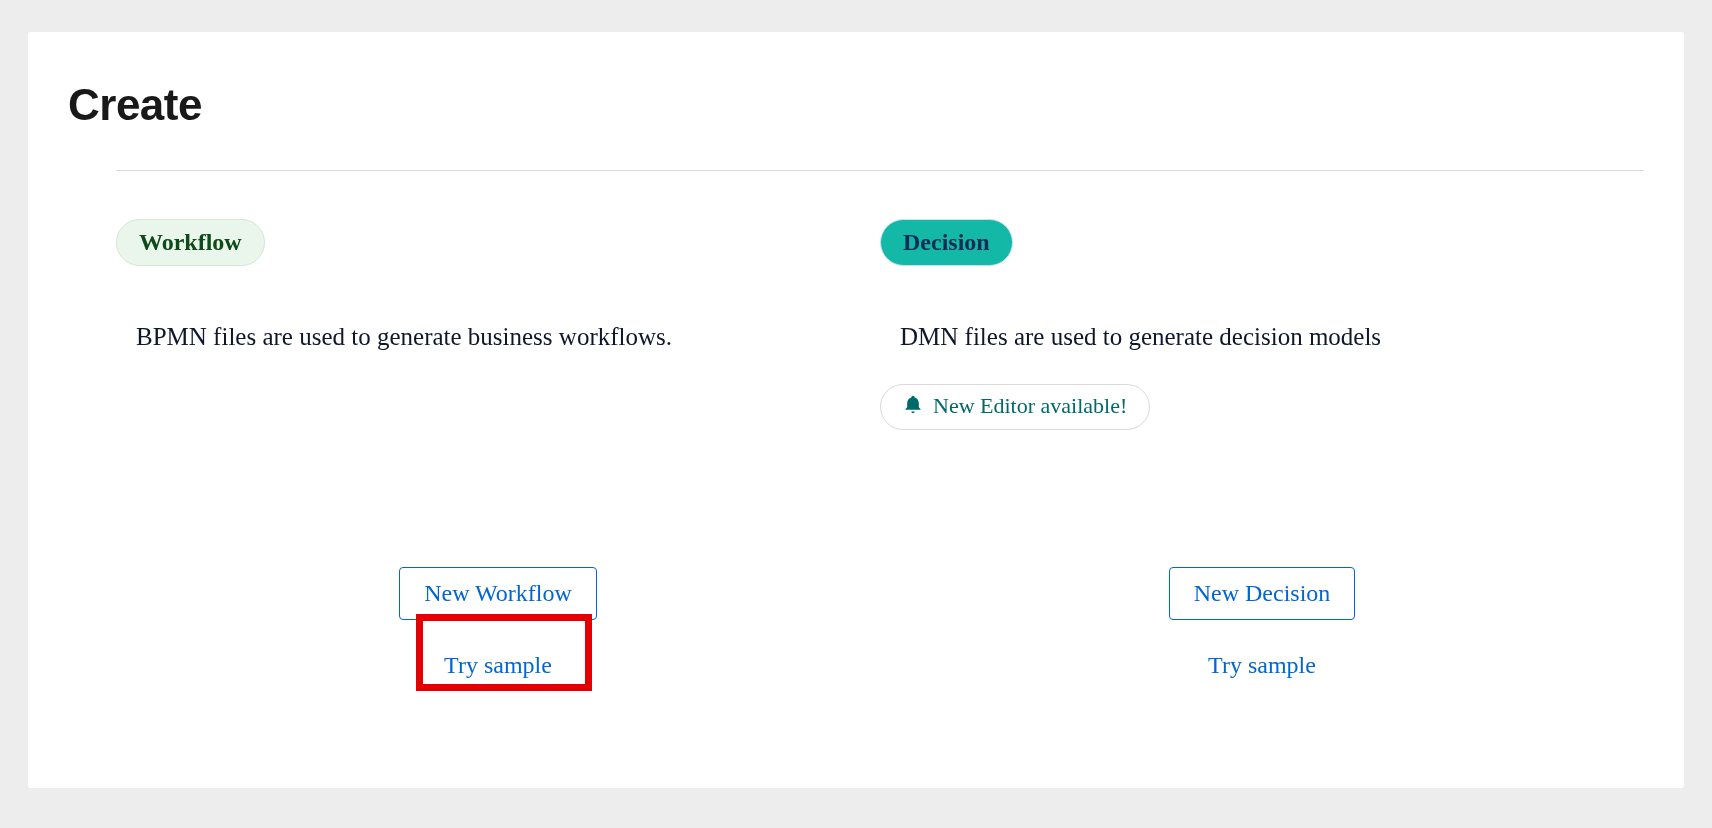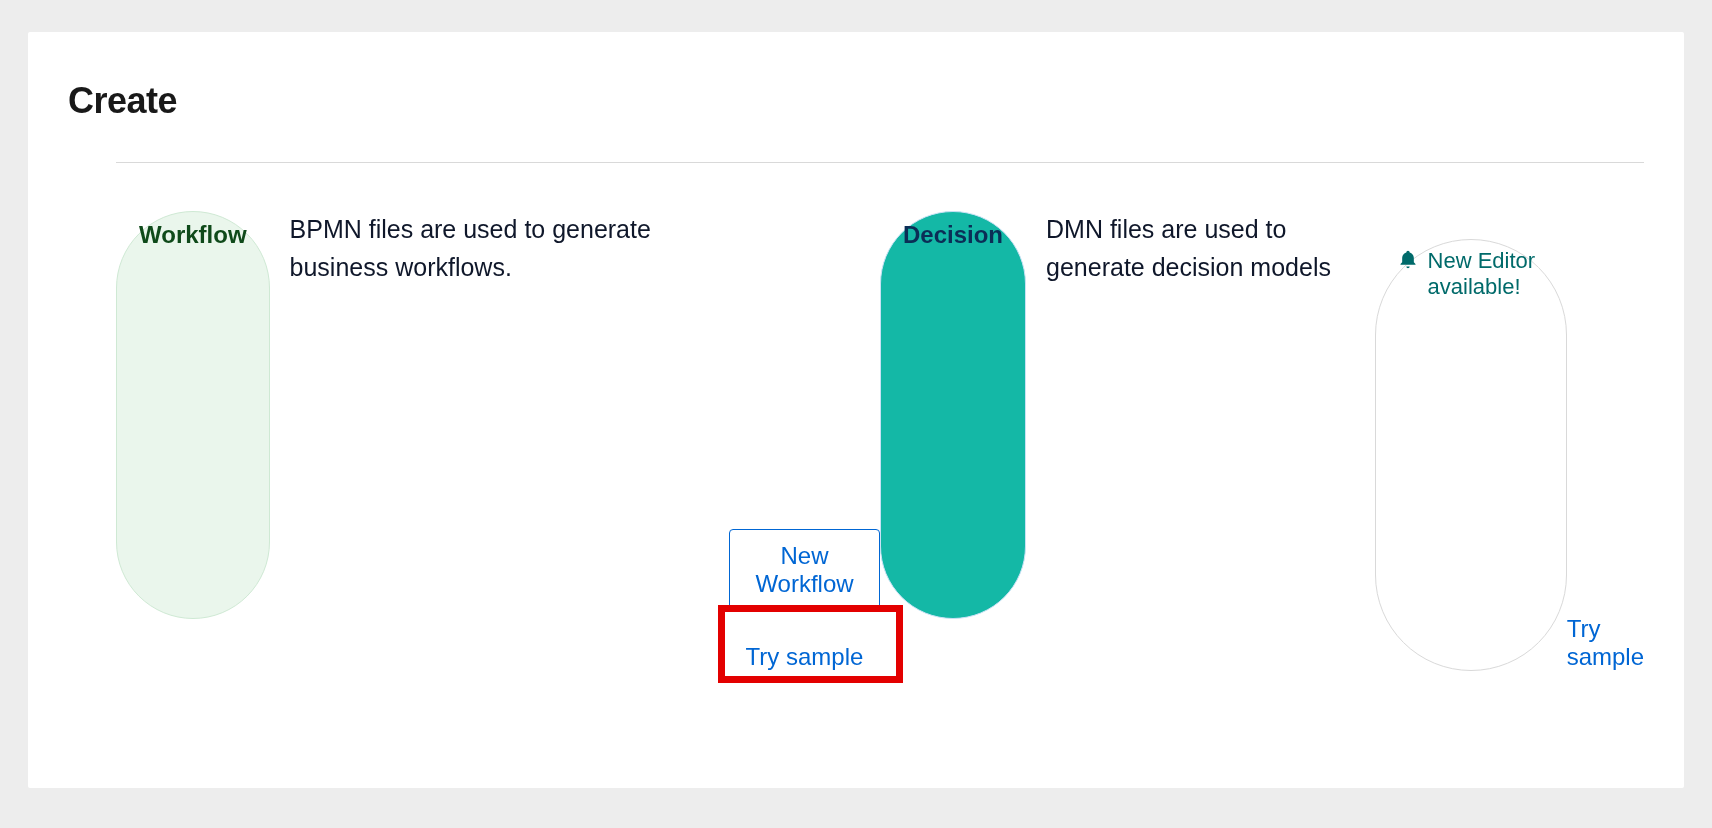--- a/index.html
+++ b/index.html
@@ -11,41 +11,42 @@
       padding: 32px 28px 40px 28px;
     }
     .card {
       background: #ffffff;
       width: 100%;
       height: 100%;
       padding: 48px 40px 40px 40px;
       border-radius: 2px;
     }
     .page-title {
-      font-size: 36px;
+      font-size: 44px;
       font-weight: 600;
       color: #191919;
       letter-spacing: -0.5px;
       margin-bottom: 40px;
     }
     .divider {
       border: none;
       border-top: 1px solid #d9d9d9;
       margin: 0 0 48px 48px;
     }
     .columns {
       display: flex;
       margin-left: 48px;
       gap: 0;
     }
     .col {
       flex: 0 0 50%;
       display: flex;
-      flex-direction: row;
+      flex-direction: column;
       min-height: 460px;
+      font-family: Liberation Serif, serif;
     }
     .tag {
       display: inline-block;
       width: fit-content;
       padding: 9px 22px;
       border-radius: 999px;
       font-size: 24px;
       font-weight: 700;
       margin-bottom: 52px;
     }
@@ -148,18 +149,19 @@
       <div class="notice-pill">
         <span>
           <svg width="20" height="22" viewBox="0 0 24 24">
               <path d="M12 2a2 2 0 0 0-2 2v.29C7.12 5.14 5 7.83 5 11v5l-2 2v1h18v-1l-2-2v-5c0-3.17-2.12-5.86-5-6.71V4a2 2 0 0 0-2-2zm-2 19a2 2 0 0 0 4 0h-4z"></path>
             </svg>
         </span>
         <span>New Editor available!</span>
       </div>
 
       <div class="actions">
+        <button class="btn-outline">New Decision</button>
         <a class="link-try">Try sample</a>
       </div>
     </div>
 
   </div>
 </div>
 
 </body></html>

